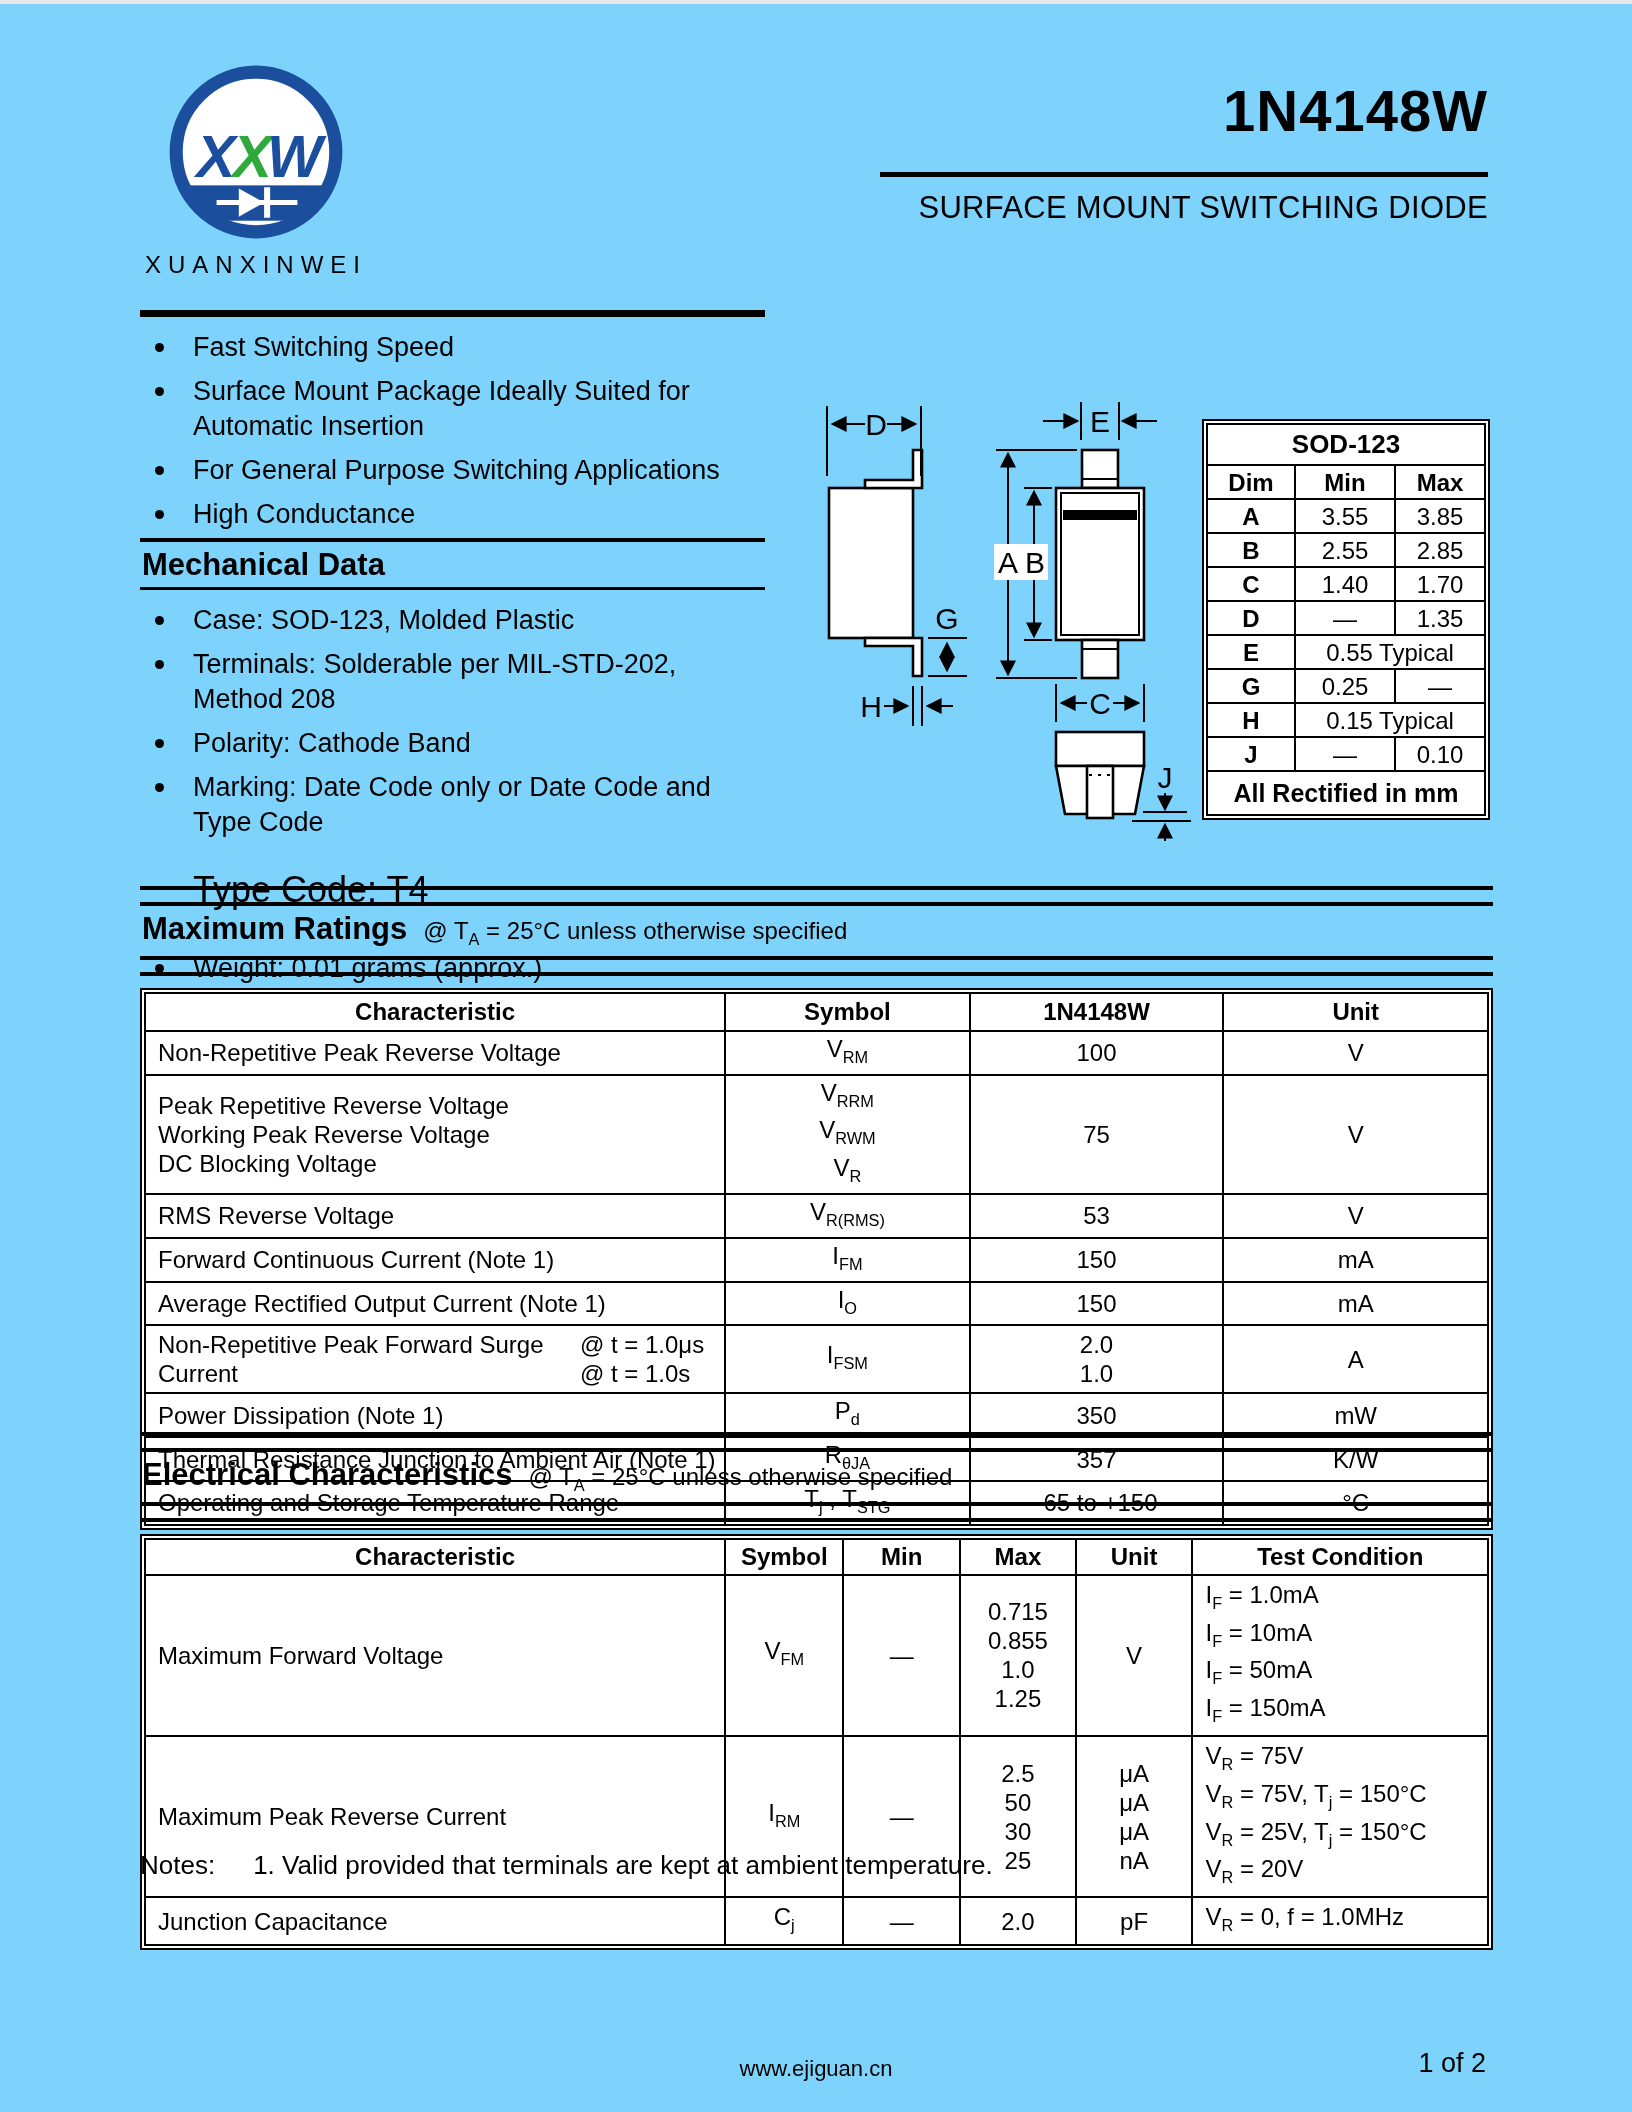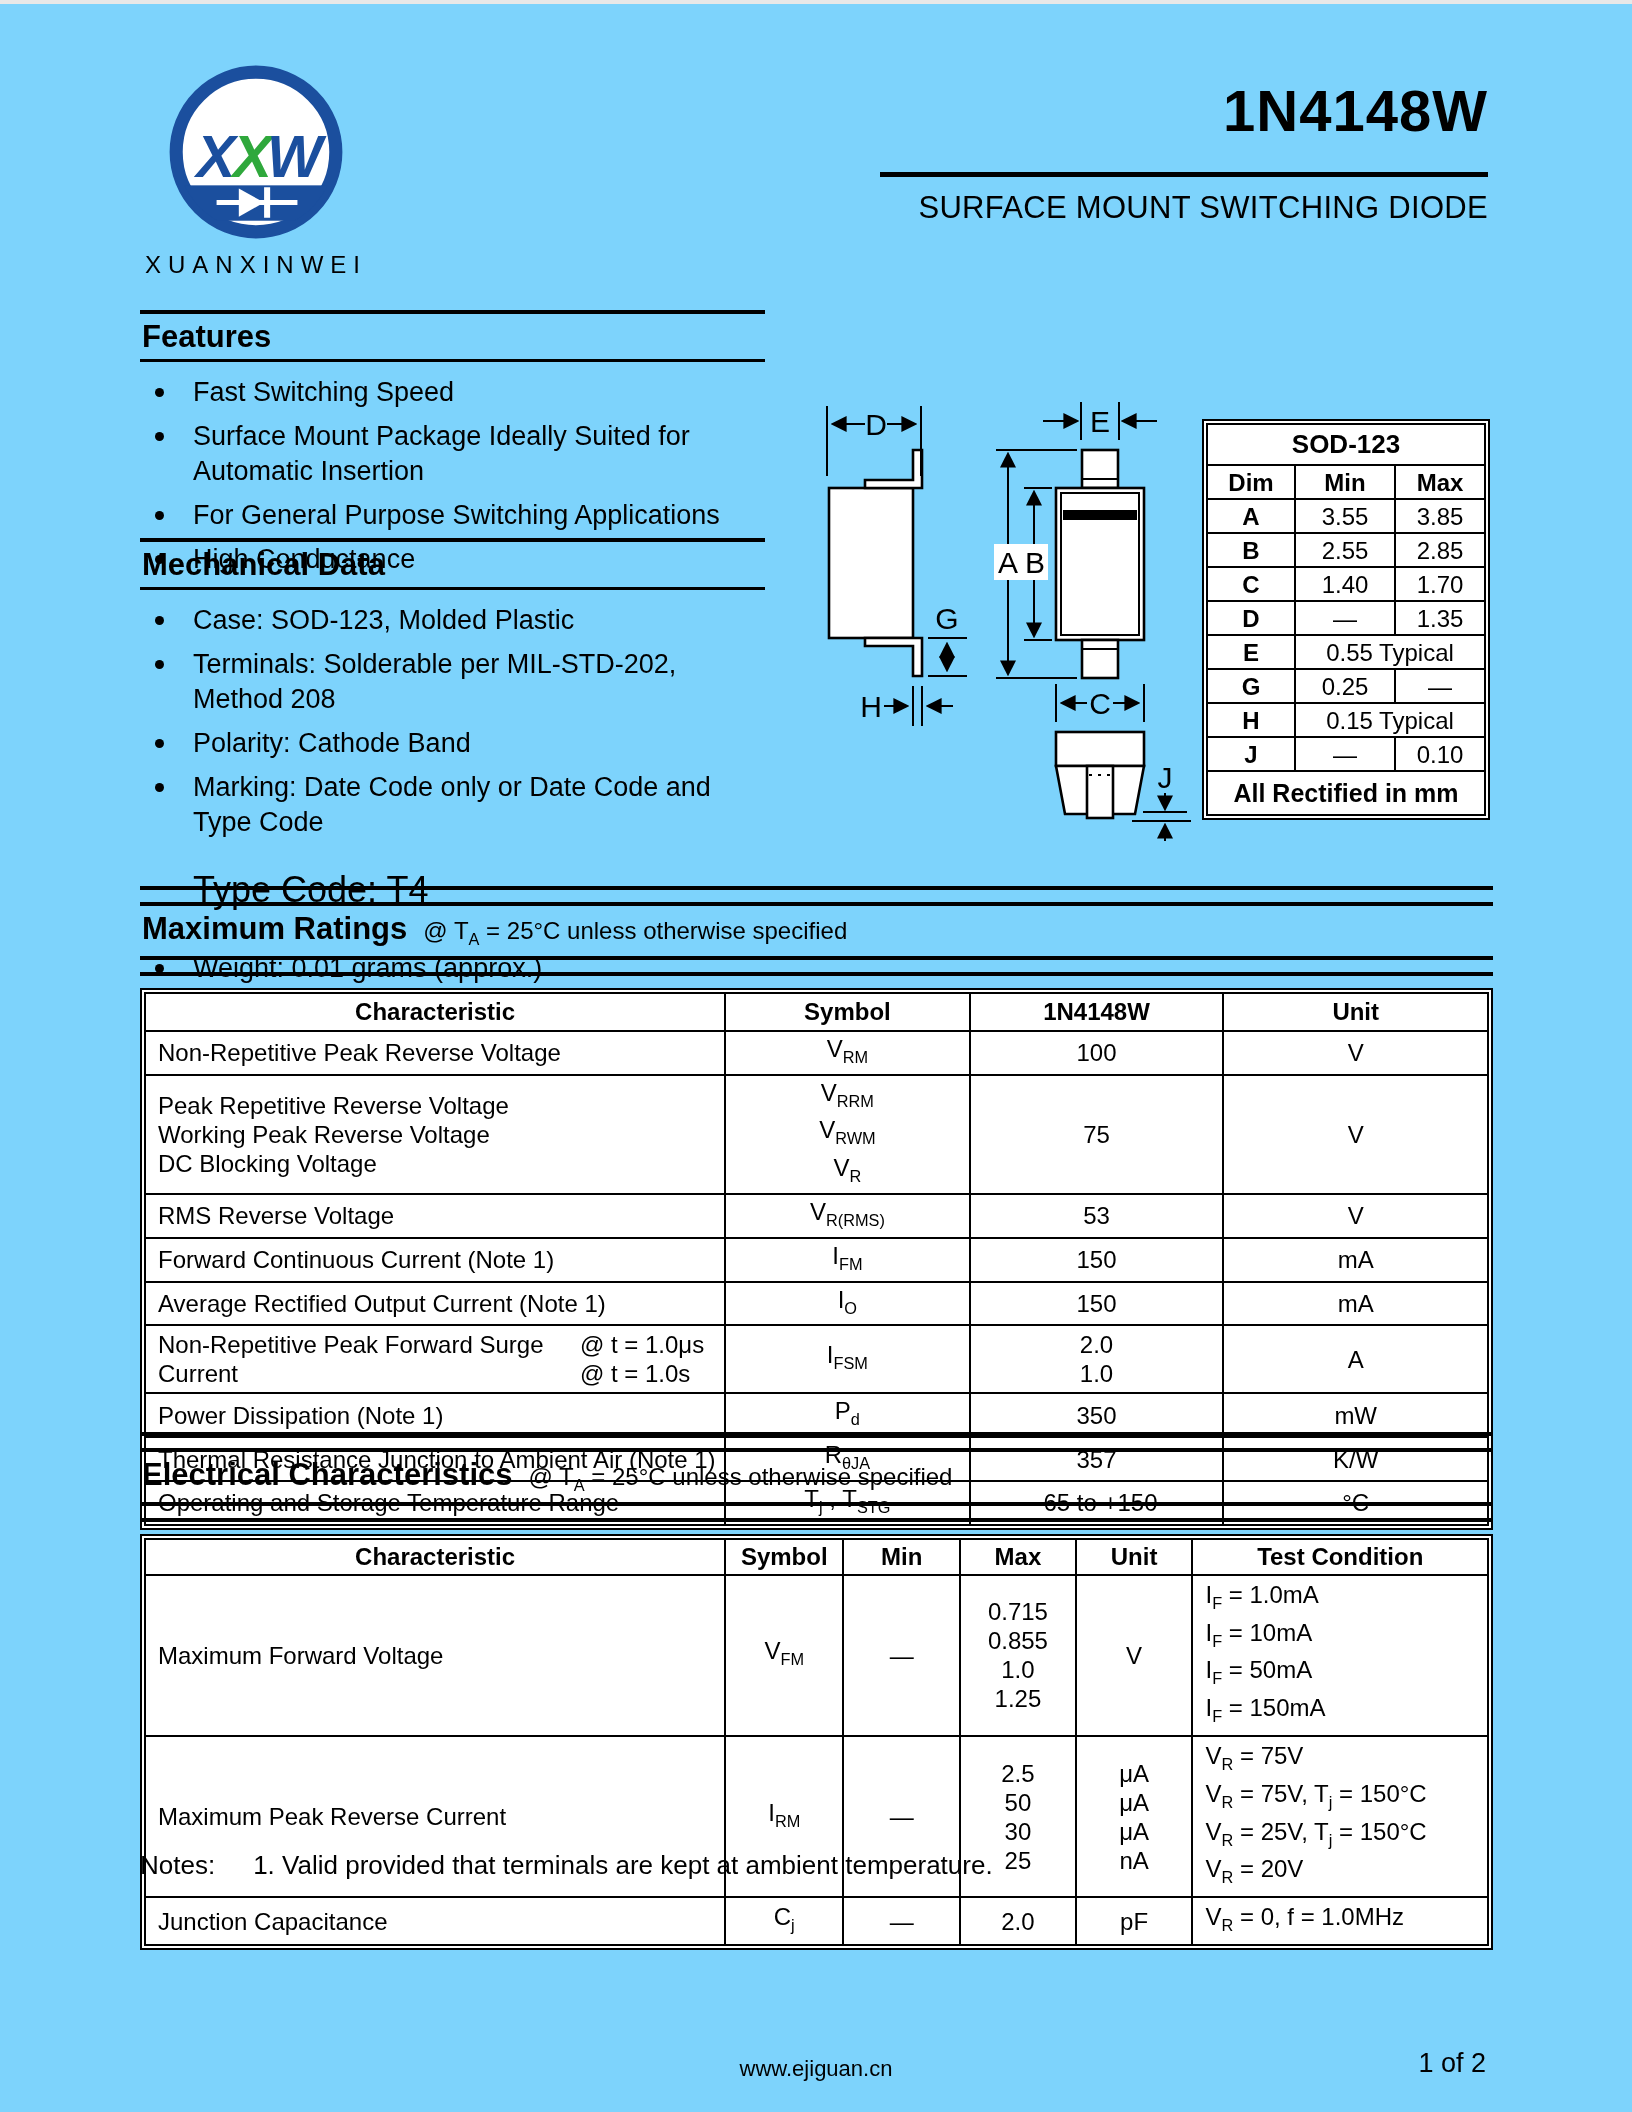--- a/index.html
+++ b/index.html
@@ -85,23 +85,20 @@
   </div>
 
   <div class="title-block">
     <div class="part-number">1N4148W</div>
     <div class="title-rule"></div>
     <div class="subtitle">SURFACE MOUNT SWITCHING DIODE</div>
   </div>
 
   <section class="sec-features">
     <div class="rule-a"></div>
-    <div class="head-row">
-        <span class="sec-title">Features</span>
-      </div>
     <div class="rule-b"></div>
     <ul class="blist">
       <li>Fast Switching Speed</li>
       <li>Surface Mount Package Ideally Suited for
 Automatic Insertion</li>
       <li>For General Purpose Switching Applications</li>
       <li>High Conductance</li>
     </ul>
   </section>
 

